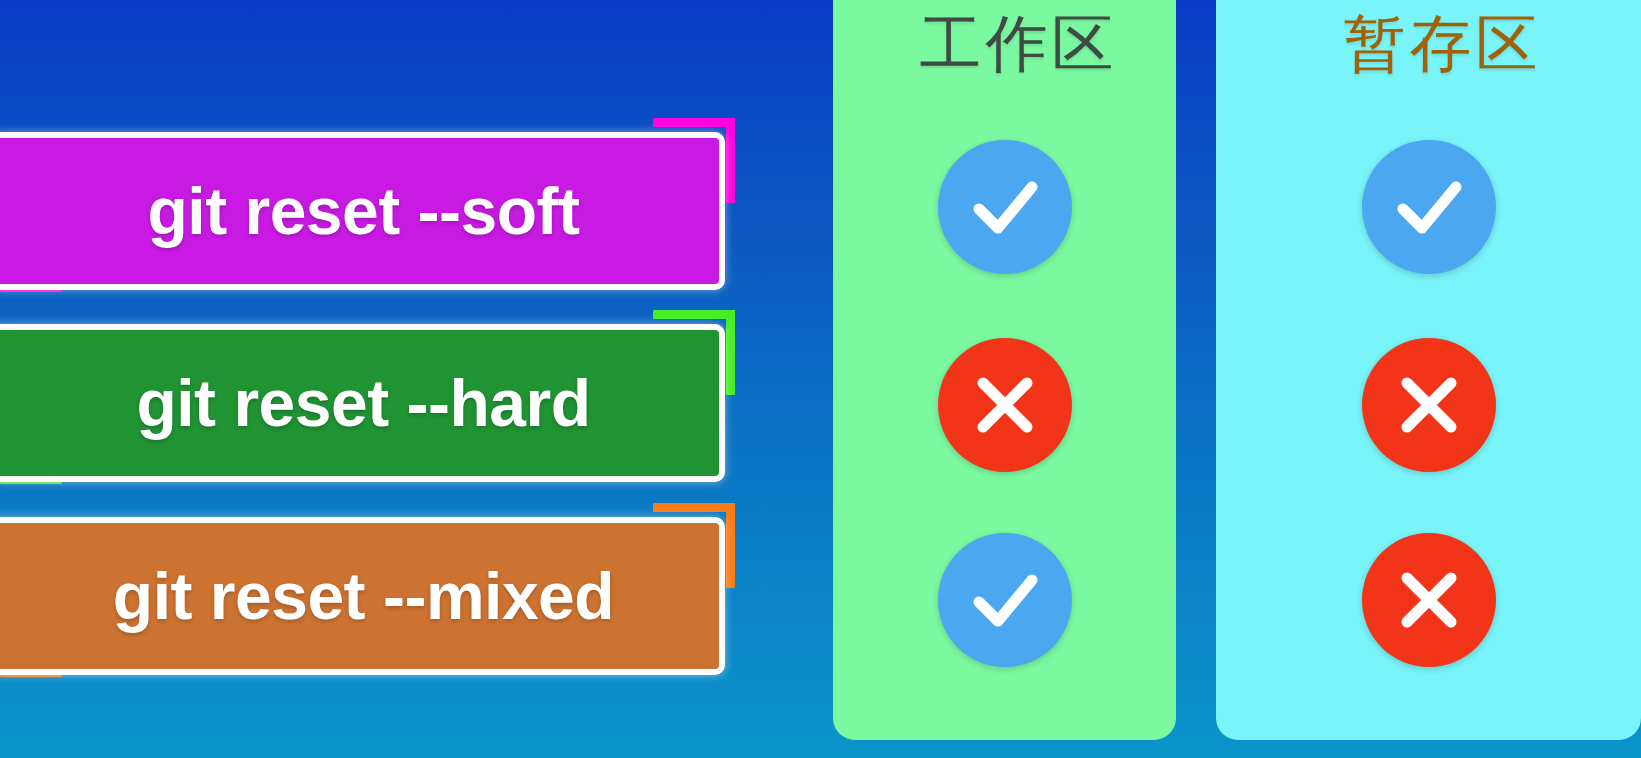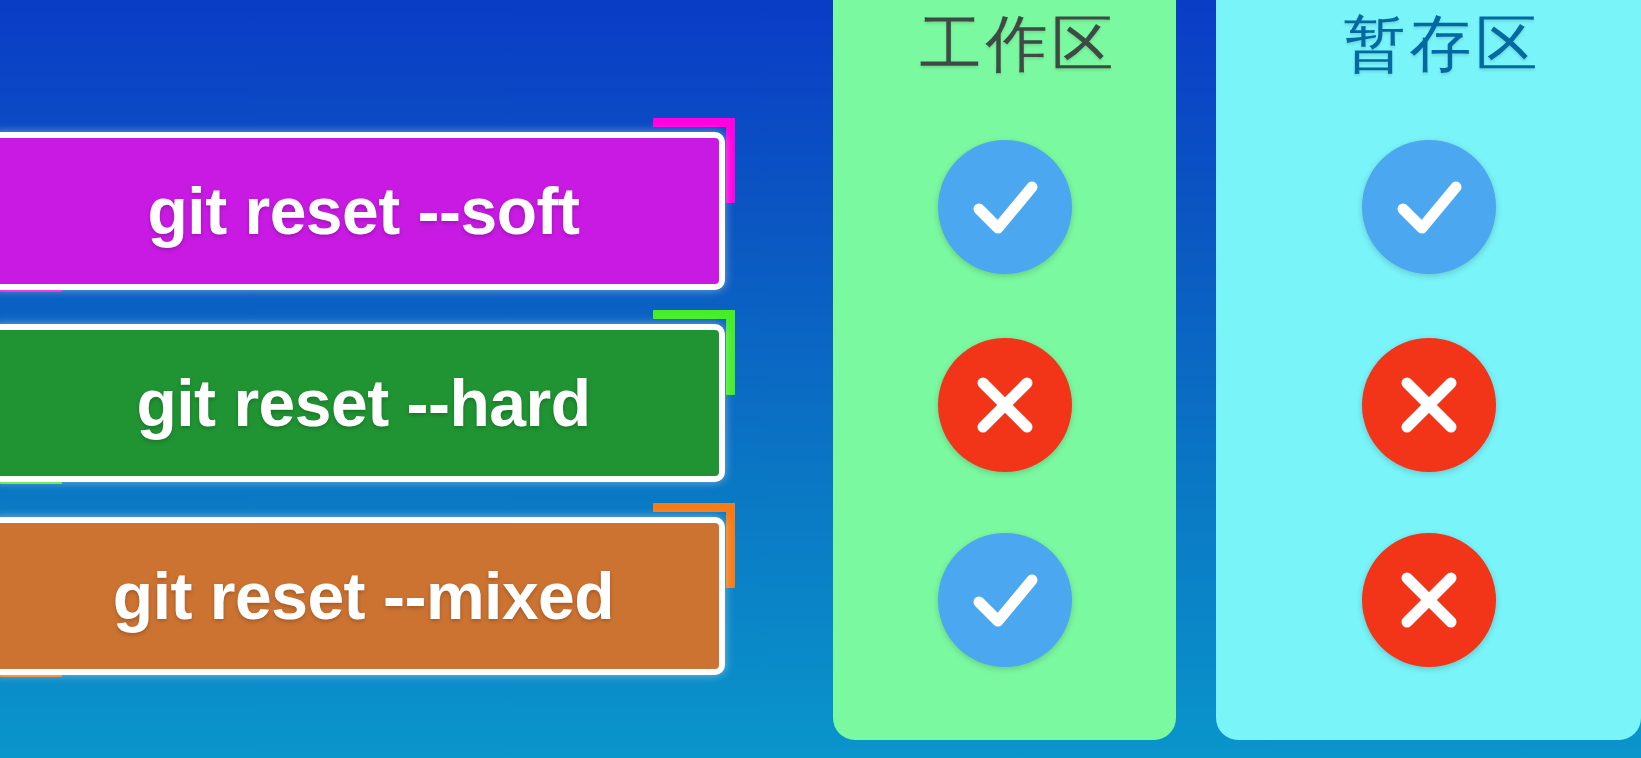--- a/index.html
+++ b/index.html
@@ -97,21 +97,21 @@
   .panel-title {
     margin-top:8px;
     font-size:62px;
     font-weight:400;
     color:#3f4a44;
     letter-spacing:4px;
     line-height:1.15;
     text-shadow:0 2px 3px rgba(0,0,0,0.12);
     margin-left:28px;
   }
-  #panel-staging .panel-title { color:#0369a1;text-align:right; }
+  #panel-staging .panel-title { color:#a16207;text-align:right; }
 
   .status-slot {
     position:absolute;
     width:100%;
     display:flex;
     justify-content:center;
   }
   .slot-0 { top:140px; }
   .slot-1 { top:338px; }
   .slot-2 { top:533px; }

